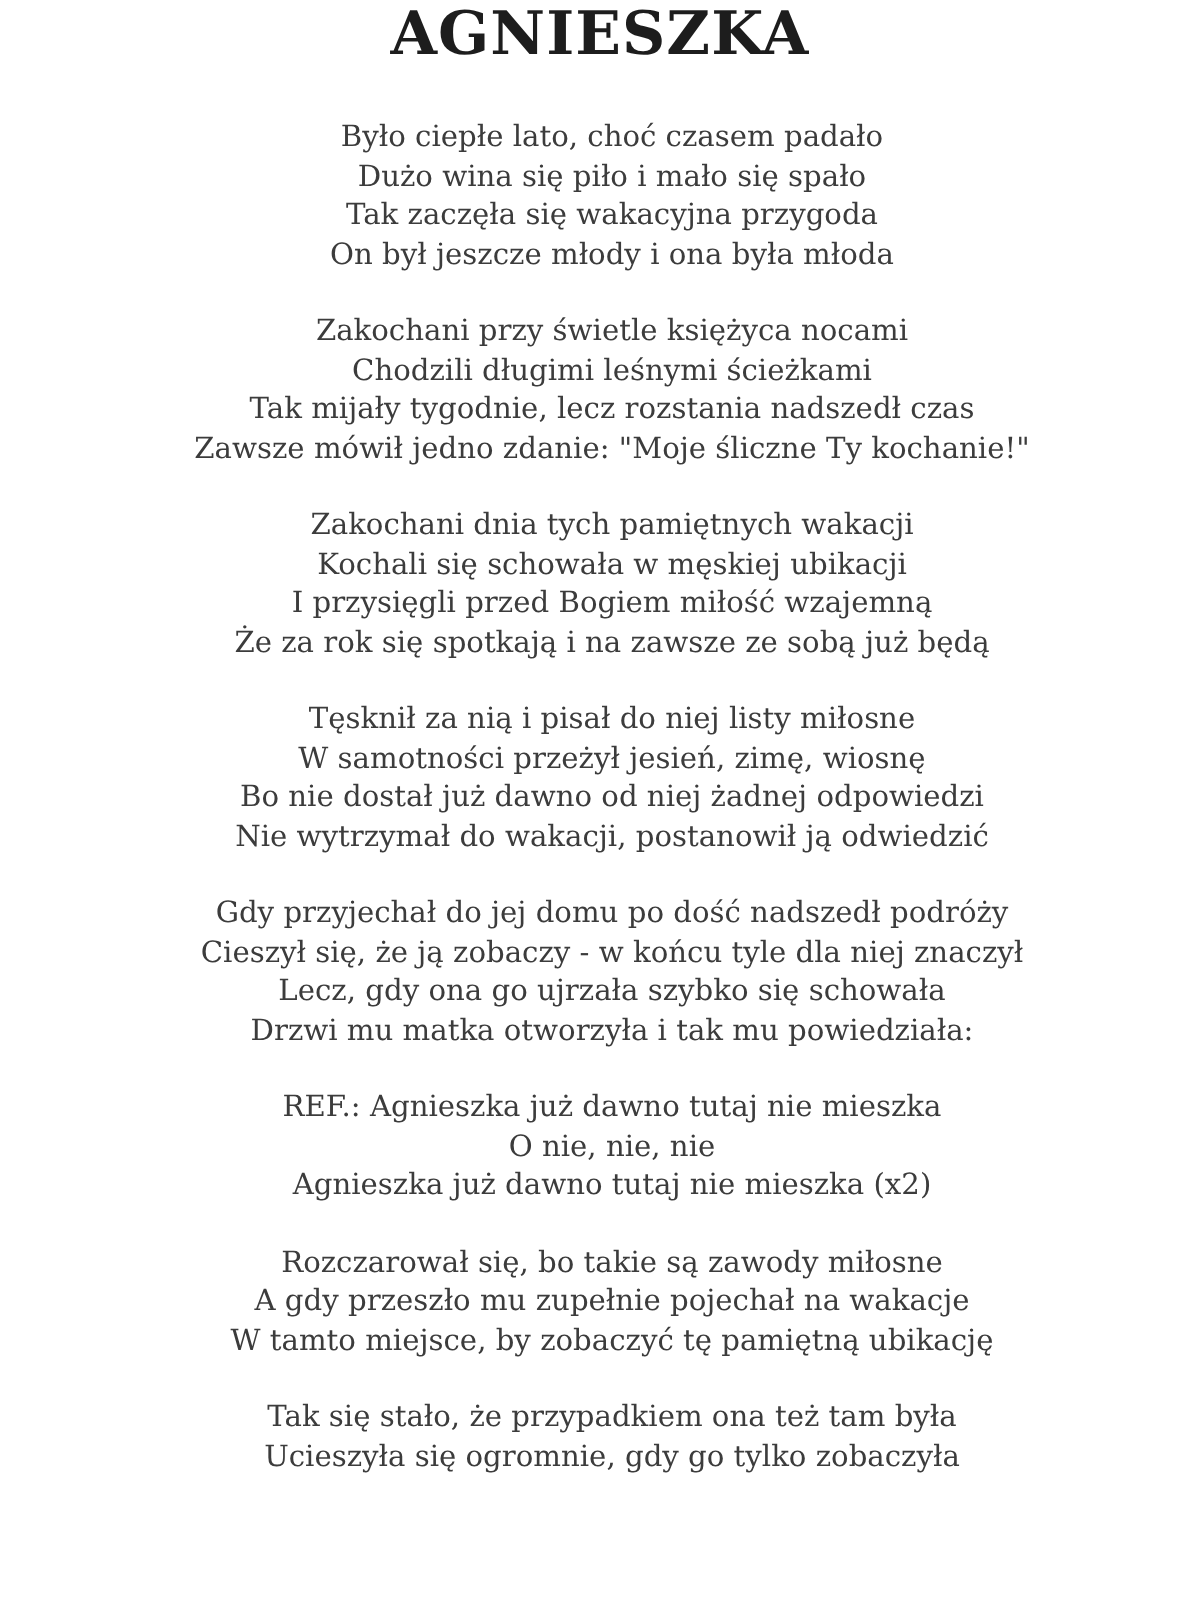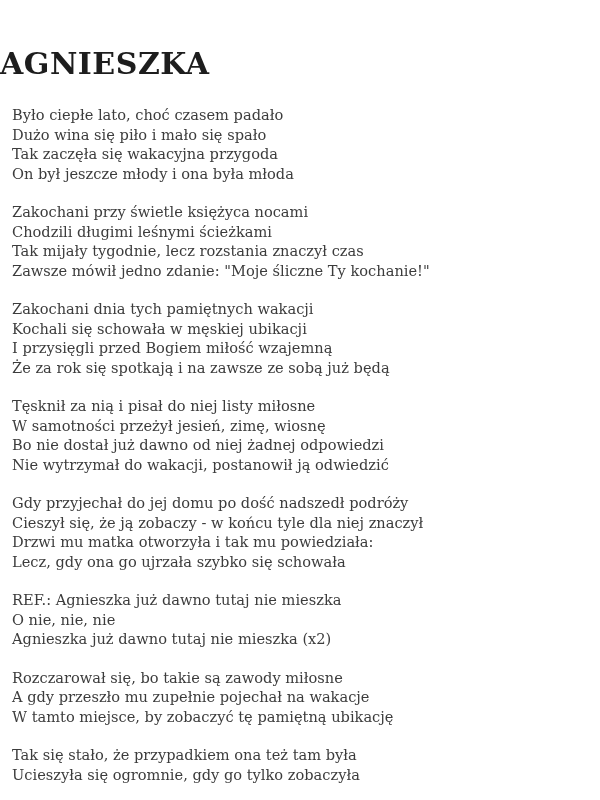--- a/index.html
+++ b/index.html
@@ -10,22 +10,21 @@
   body {
     width: 600px;
     height: 800px;
     overflow: hidden;
     font-family: "DejaVu Serif", "Liberation Serif", serif;
   }
   .page {
     box-sizing: border-box;
     width: 600px;
     height: 800px;
-    padding-top: 46px;
-    text-align: left;
+    text-align: center;
   }
   .doc-title {
     margin: 0 0 24px 0;
     font-size: 30px;
     font-weight: bold;
     letter-spacing: 0.5px;
     color: #1d1d1d;
     font-family: "DejaVu Serif", "Liberation Serif", serif;
   }
   .stanza {
@@ -52,43 +51,43 @@
   <div class="stanza">
     <p class="line">Było ciepłe lato, choć czasem padało</p>
     <p class="line">Dużo wina się piło i mało się spało</p>
     <p class="line">Tak zaczęła się wakacyjna przygoda</p>
     <p class="line">On był jeszcze młody i ona była młoda</p>
   </div>
 
   <div class="stanza">
     <p class="line">Zakochani przy świetle księżyca nocami</p>
     <p class="line">Chodzili długimi leśnymi ścieżkami</p>
-    <p class="line">Tak mijały tygodnie, lecz rozstania znaczył czas</p>
+    <p class="line">Tak mijały tygodnie, lecz rozstania nadszedł czas</p>
     <p class="line">Zawsze mówił jedno zdanie: "Moje śliczne Ty kochanie!"</p>
   </div>
 
   <div class="stanza">
     <p class="line">Zakochani dnia tych pamiętnych wakacji</p>
     <p class="line">Kochali się schowała w męskiej ubikacji</p>
     <p class="line">I przysięgli przed Bogiem miłość wzajemną</p>
     <p class="line">Że za rok się spotkają i na zawsze ze sobą już będą</p>
   </div>
 
   <div class="stanza">
     <p class="line">Tęsknił za nią i pisał do niej listy miłosne</p>
     <p class="line">W samotności przeżył jesień, zimę, wiosnę</p>
     <p class="line">Bo nie dostał już dawno od niej żadnej odpowiedzi</p>
     <p class="line">Nie wytrzymał do wakacji, postanowił ją odwiedzić</p>
   </div>
 
   <div class="stanza">
     <p class="line">Gdy przyjechał do jej domu po dość nadszedł podróży</p>
     <p class="line">Cieszył się, że ją zobaczy - w końcu tyle dla niej znaczył</p>
+    <p class="line">Lecz, gdy ona go ujrzała szybko się schowała</p>
     <p class="line">Drzwi mu matka otworzyła i tak mu powiedziała:</p>
-    <p class="line">Lecz, gdy ona go ujrzała szybko się schowała</p>
   </div>
 
   <div class="stanza">
     <p class="line">REF.: Agnieszka już dawno tutaj nie mieszka</p>
     <p class="line">O nie, nie, nie</p>
     <p class="line">Agnieszka już dawno tutaj nie mieszka (x2)</p>
   </div>
 
   <div class="stanza">
     <p class="line">Rozczarował się, bo takie są zawody miłosne</p>

